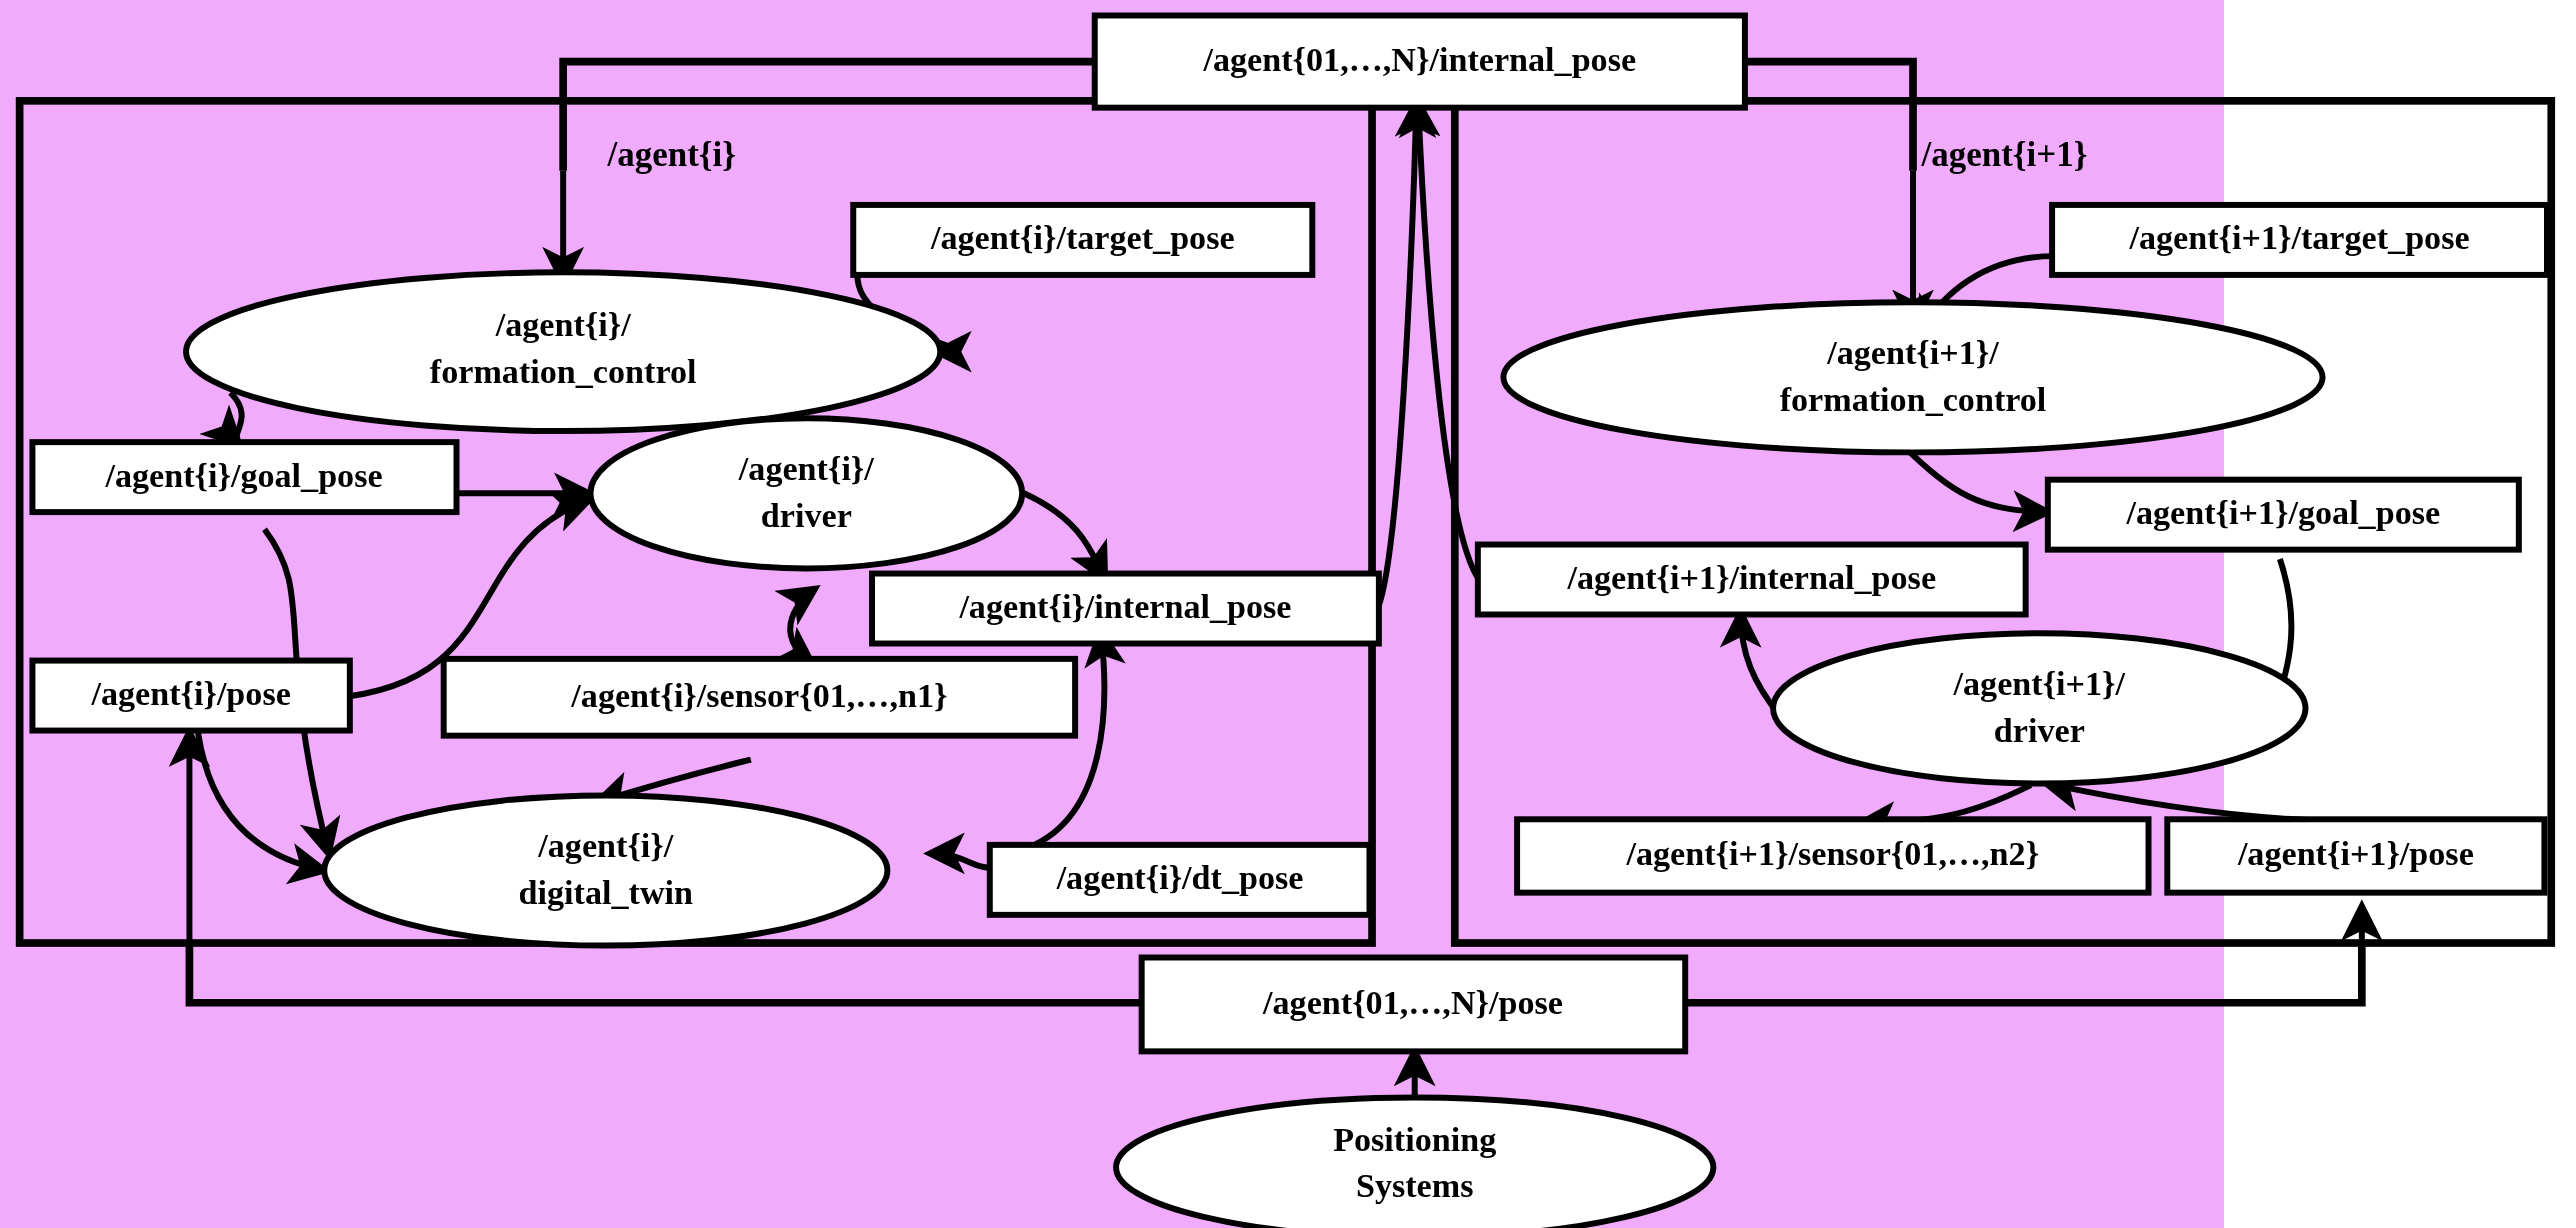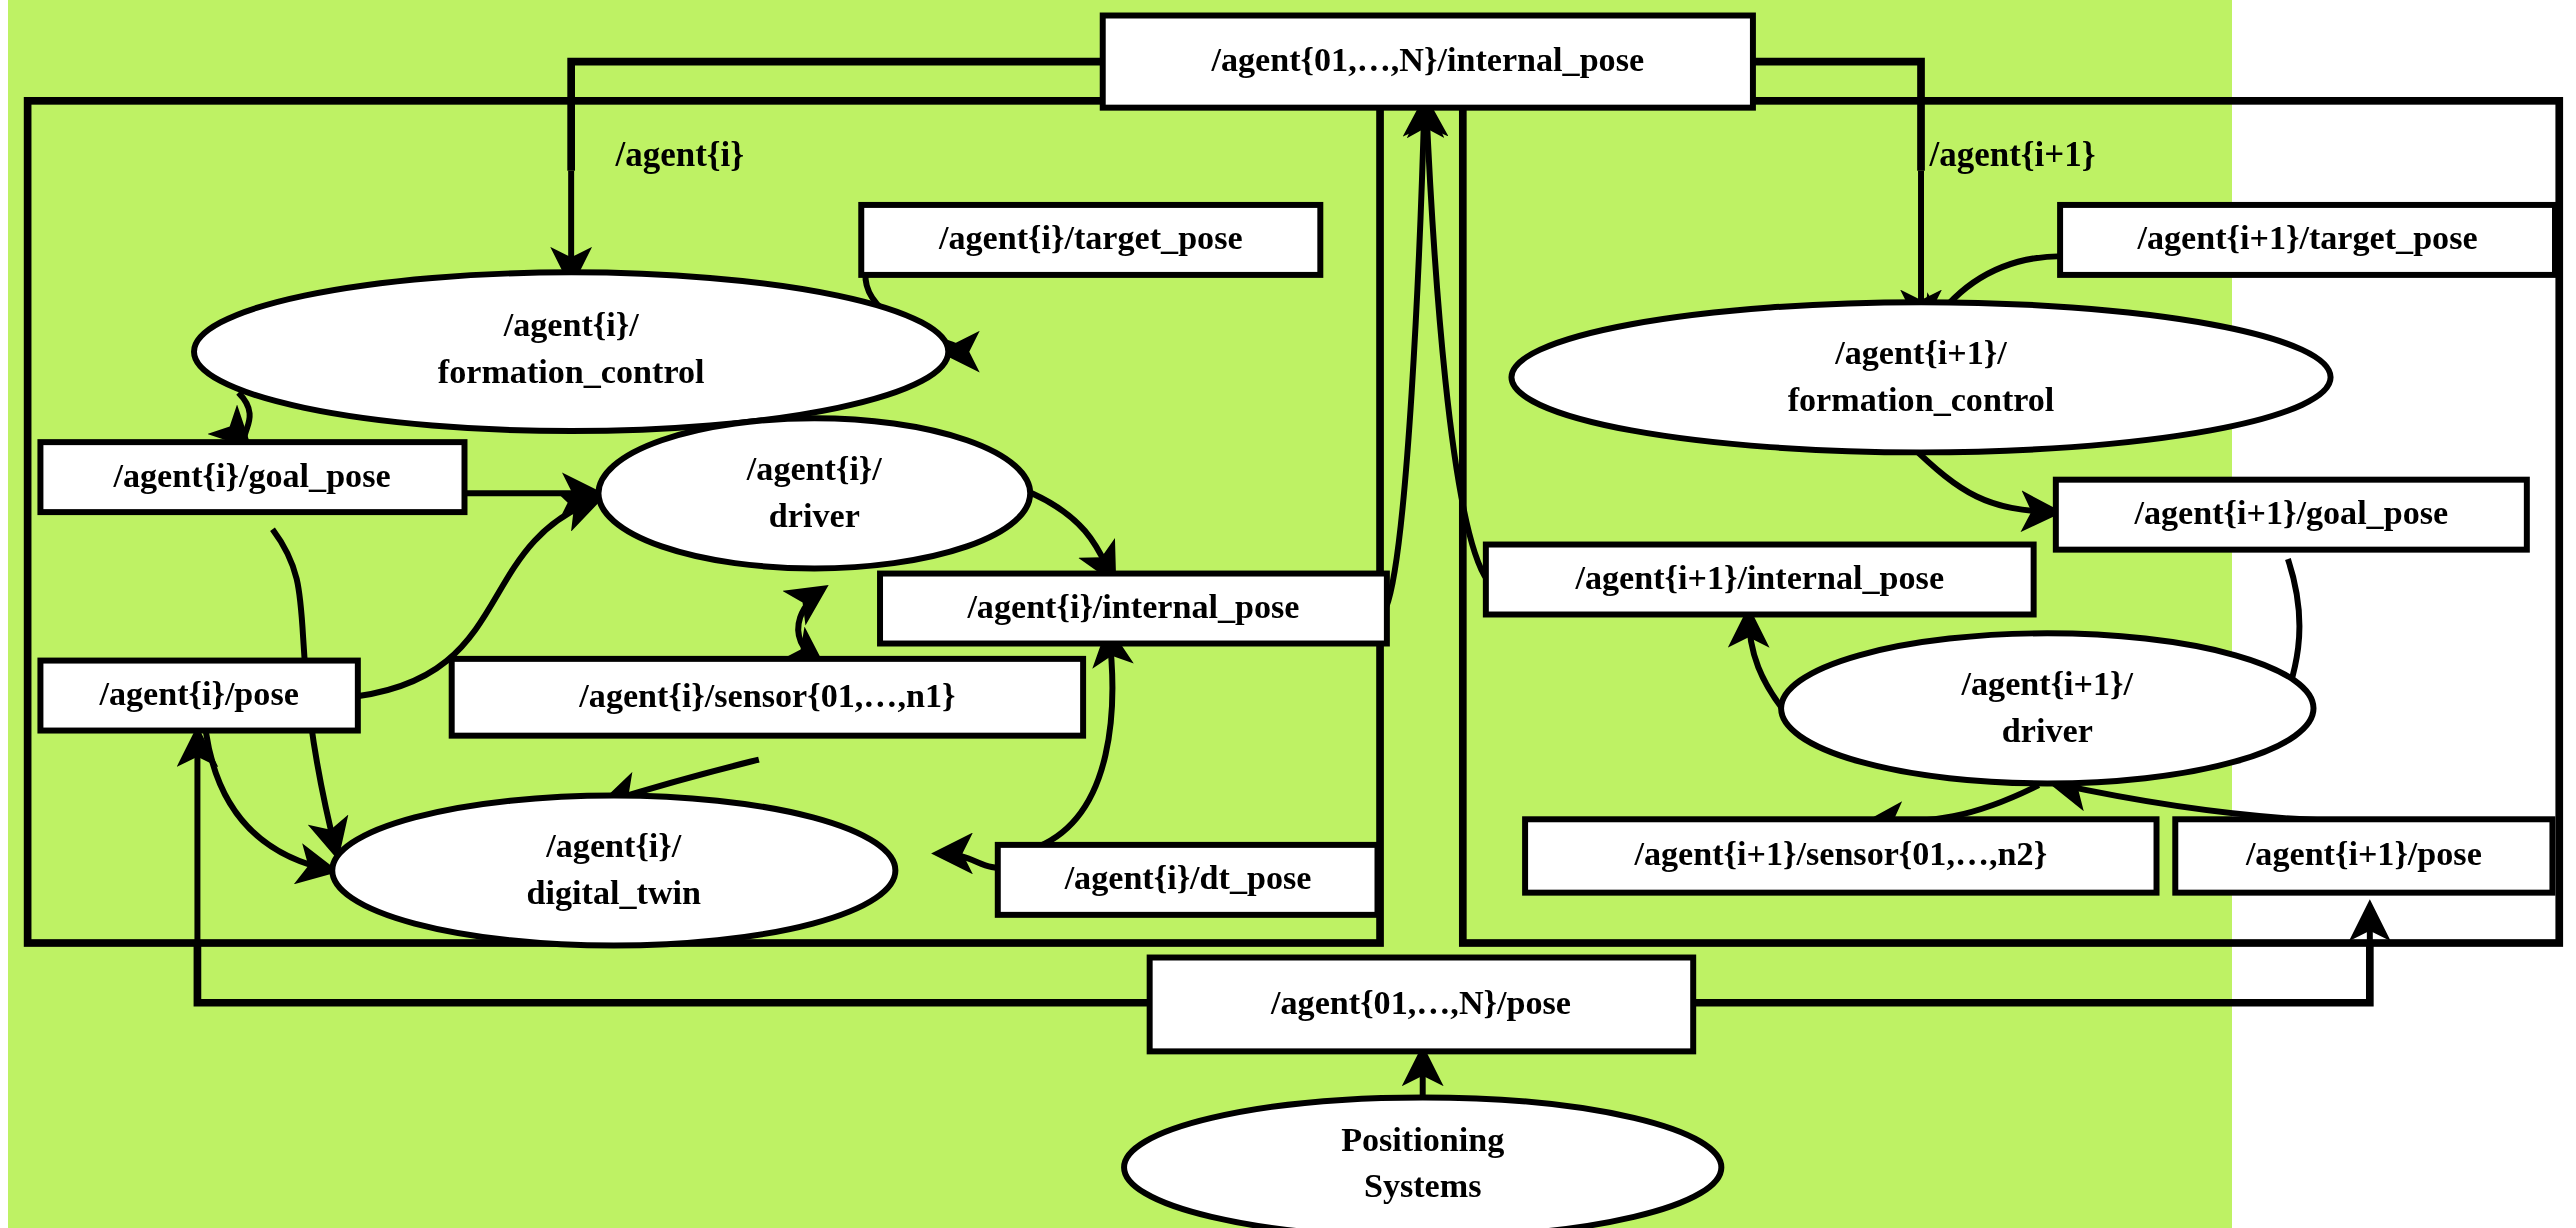--- a/index.html
+++ b/index.html
@@ -11,22 +11,21 @@
   body {
     width: 2576px;
     height: 1229px;
     font-family: "Liberation Serif", "DejaVu Serif", serif;
     overflow: hidden;
   }
   #diagram-root {
     position: relative;
     width: 2224px;
     height: 1229px;
-    background: #bef264;
-    margin-left: 8px;
+    background: #f0abfc;
   }
   svg#diagram-svg {
     position: absolute;
     top: 0;
     left: 0;
     width: 2576px;
     height: 1229px;
     display: block;
   }
   .node-box {

